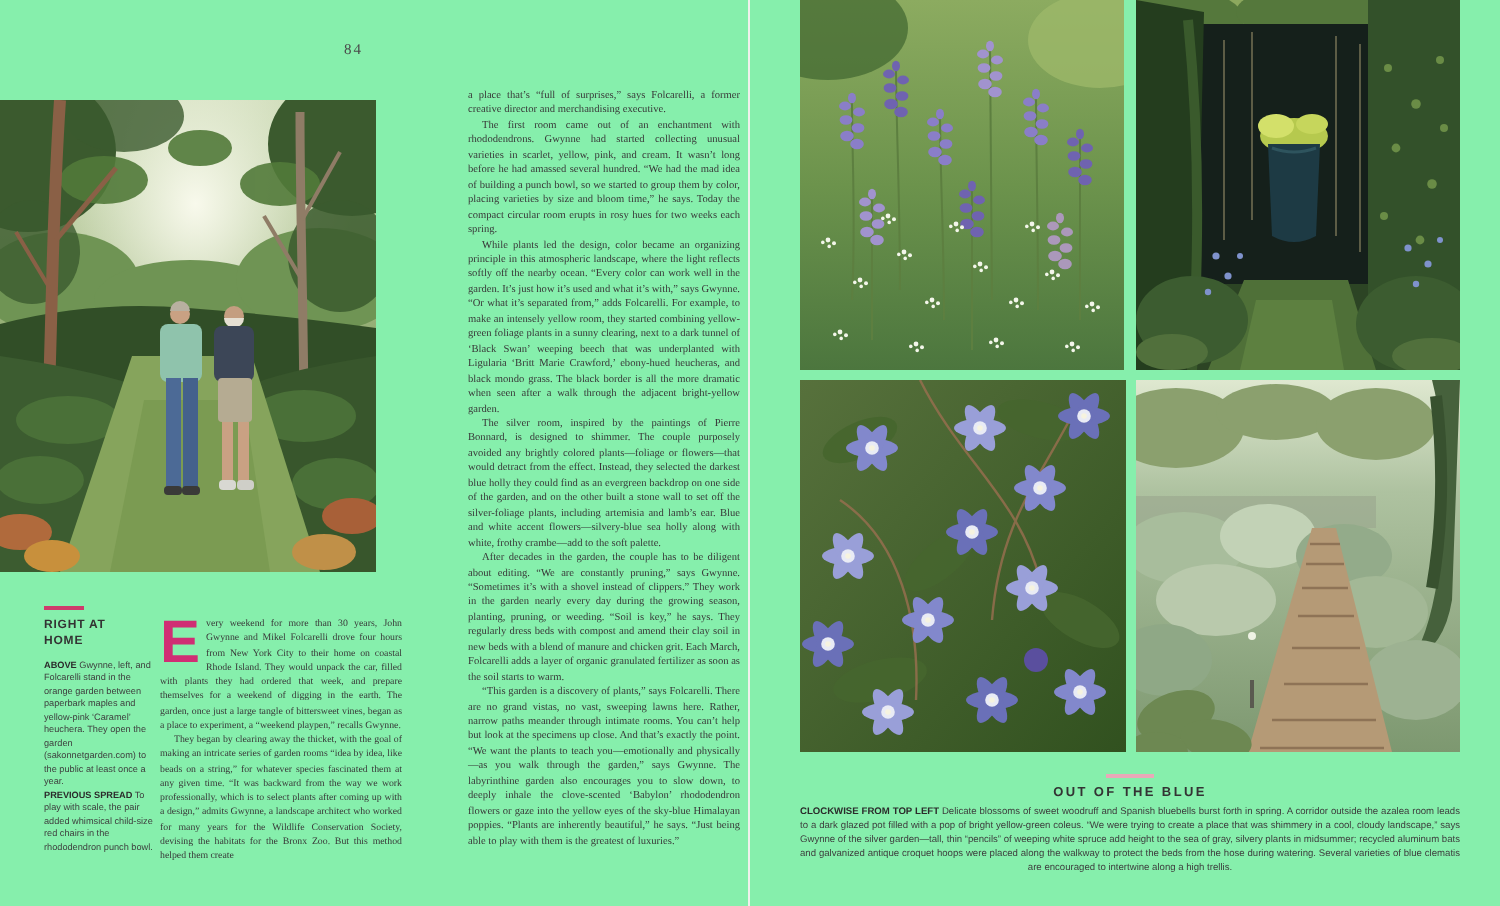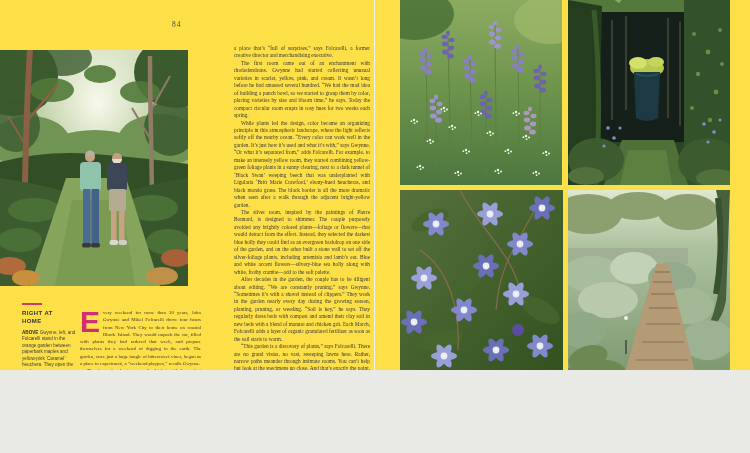--- a/index.html
+++ b/index.html
@@ -1,16 +1,16 @@
 <!DOCTYPE html>
 <html><head>
 <meta charset="utf-8">
 <style>
   html,body{margin:0;padding:0;background:#e9e9e6;}
-  .spread{position:relative;width:750px;height:370px;background:#fde047;overflow:hidden;
+  .spread{position:relative;width:750px;height:453px;background:#86efac;overflow:hidden;
           font-family:"Liberation Serif",serif;}
   .page{position:absolute;top:0;height:453px;width:375px;}
   .page-left{left:0;}
   .page-right{left:375px;}
   .fold{position:absolute;left:374px;top:0;width:1px;height:453px;background:#f0f0ec;}
   .abs{position:absolute;}
   figure{margin:0;padding:0;position:absolute;overflow:hidden;}
   figure svg{display:block;width:100%;height:100%;}
   .pagenum{left:172px;top:20px;font-size:7.5px;letter-spacing:1px;color:#4a4a4a;}
   

